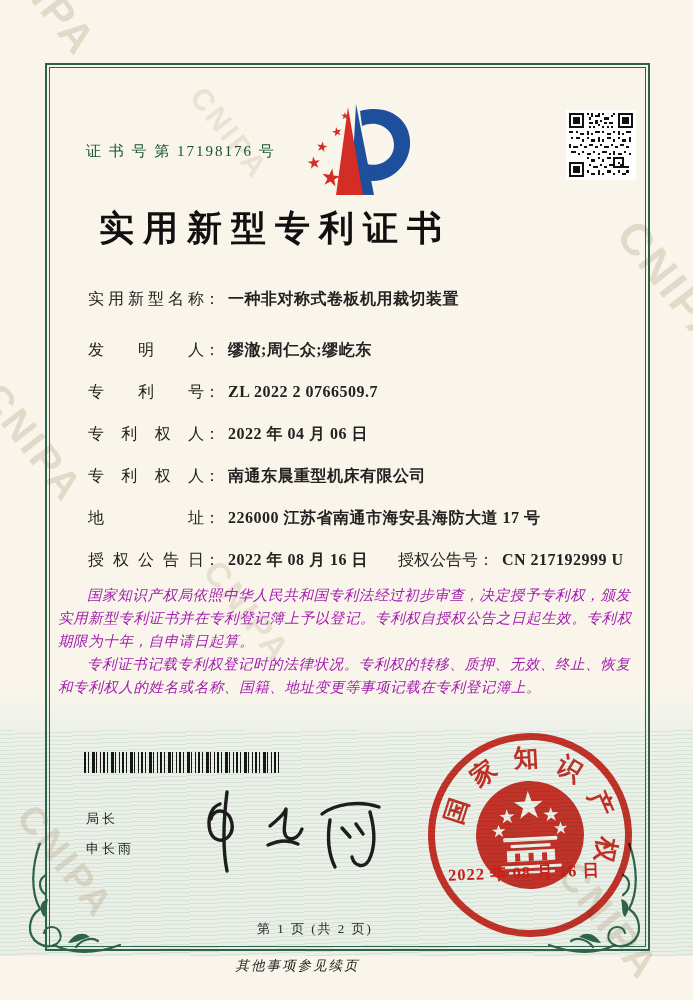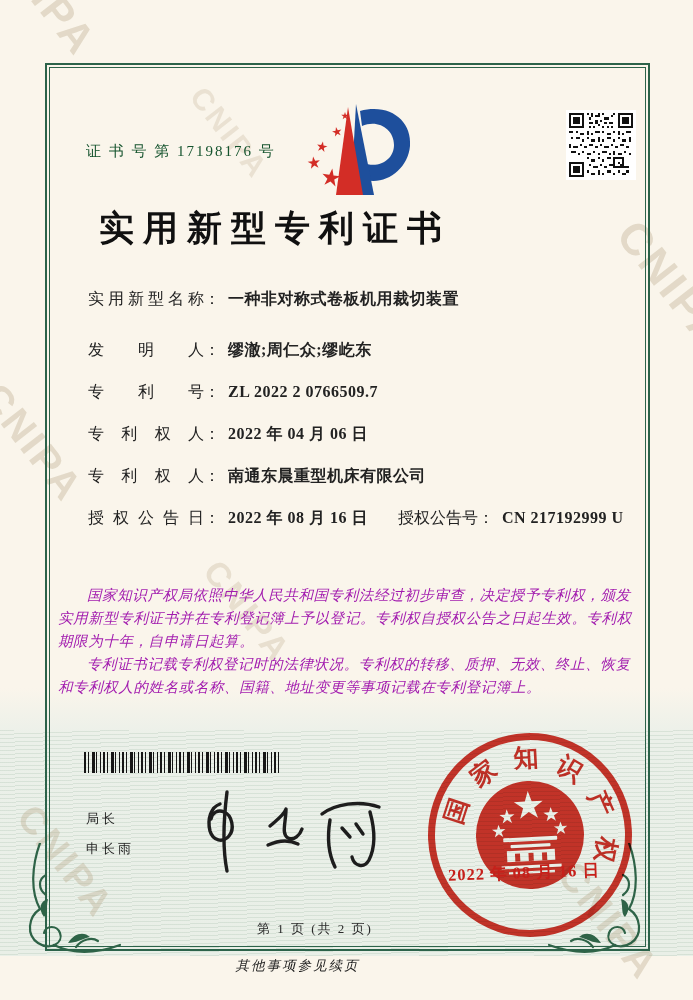--- a/index.html
+++ b/index.html
@@ -130,20 +130,23 @@
     <span class="fl">发明人</span><span class="colon">：</span><span class="fv">缪澈;周仁众;缪屹东</span>
   </div>
   <div class="field-row">
     <span class="fl">专利号</span><span class="colon">：</span><span class="fv">ZL 2022 2 0766509.7</span>
   </div>
   <div class="field-row">
     <span class="fl">专利权人</span><span class="colon">：</span><span class="fv">2022 年 04 月 06 日</span>
   </div>
   <div class="field-row">
     <span class="fl">专利权人</span><span class="colon">：</span><span class="fv">南通东晨重型机床有限公司</span>
+  </div>
+  <div class="field-row">
+    <span class="fl">地址</span><span class="colon">：</span><span class="fv">226000 江苏省南通市海安县海防大道 17 号</span>
   </div>
   <div class="field-row">
     <span class="fl">授权公告日</span><span class="colon">：</span><span class="fv">2022 年 08 月 16 日</span><span class="pair2"><span>授权公告号</span><span class="colon">：</span><span class="fv">CN 217192999 U</span></span>
   </div>
 </div>
 
 <div class="body-text">
   <p>国家知识产权局依照中华人民共和国专利法经过初步审查，决定授予专利权，颁发实用新型专利证书并在专利登记簿上予以登记。专利权自授权公告之日起生效。专利权期限为十年，自申请日起算。</p>
   <p>专利证书记载专利权登记时的法律状况。专利权的转移、质押、无效、终止、恢复和专利权人的姓名或名称、国籍、地址变更等事项记载在专利登记簿上。</p>
 </div>

